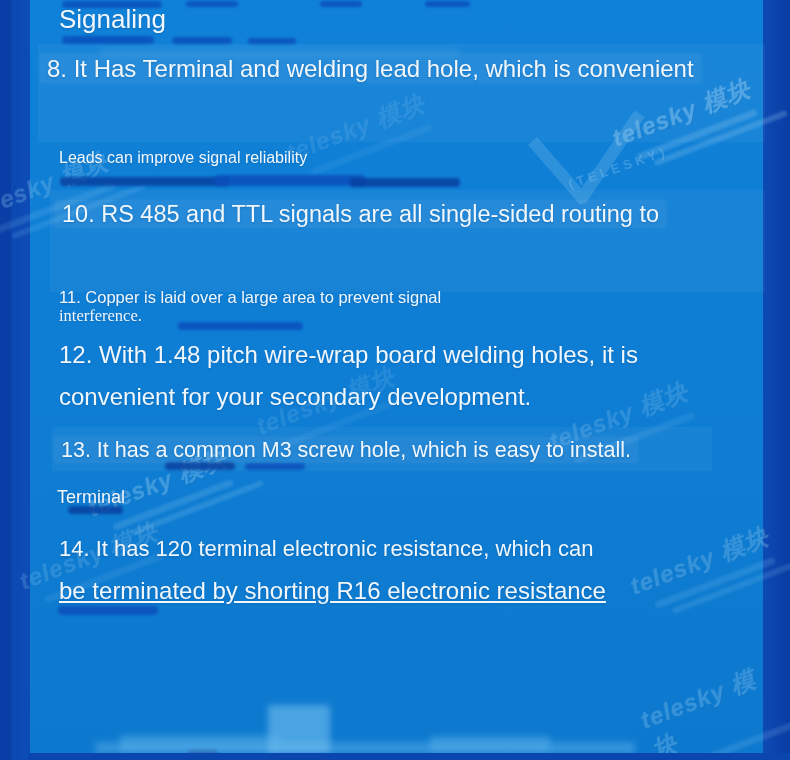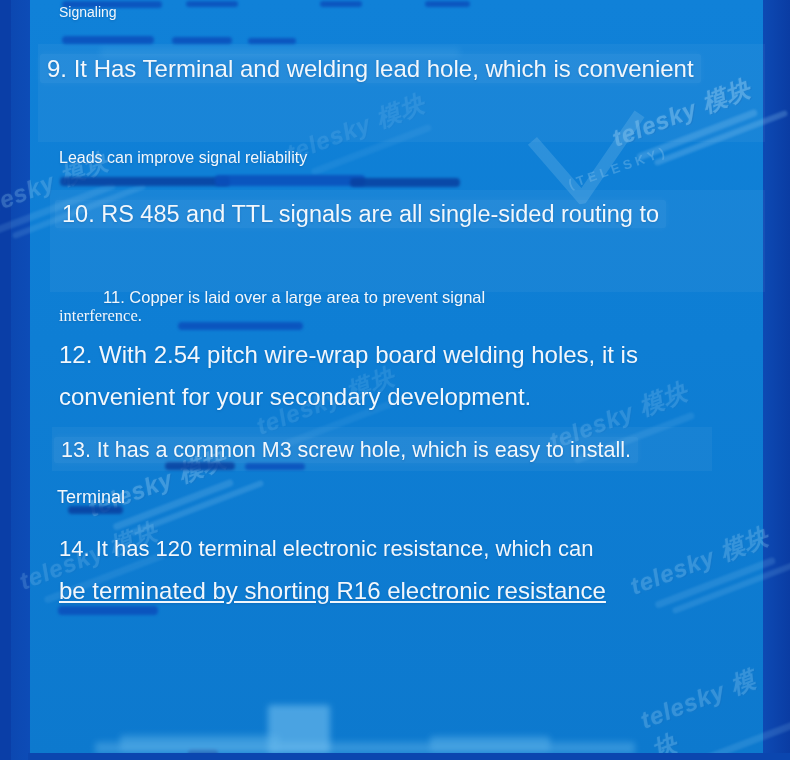--- a/index.html
+++ b/index.html
@@ -123,32 +123,32 @@
   <div class="smudge dk" style="left:68px;top:506px;width:55px;height:8px;"></div>
   <div class="smudge" style="left:58px;top:606px;width:100px;height:9px;"></div>
   <div class="smudge dk" style="left:188px;top:749px;width:30px;height:10px;"></div>
 
   <div class="ghost" style="left:95px;top:742px;width:540px;height:12px;"></div>
   <div class="ghost bright" style="left:268px;top:705px;width:62px;height:48px;"></div>
   <div class="ghost" style="left:120px;top:735px;width:160px;height:16px;"></div>
   <div class="ghost" style="left:430px;top:736px;width:120px;height:15px;"></div>
   <div class="ghost" style="left:100px;top:48px;width:360px;height:8px;opacity:.2;"></div>
 
-  <div class="t" style="left:59px;top:4px;font-size:14px;">Signaling</div>
+  <div class="t" style="left:59px;top:4px;font-size:26px;">Signaling</div>
 
-  <div class="t" style="left:47px;top:55px;font-size:24px;"><span class="halo">9. It Has Terminal and welding lead hole, which is convenient</span></div>
+  <div class="t" style="left:47px;top:55px;font-size:24px;"><span class="halo">8. It Has Terminal and welding lead hole, which is convenient</span></div>
 
   <div class="t" style="left:59px;top:149px;font-size:16px;">Leads can improve signal reliability</div>
 
   <div class="t" style="left:62px;top:201px;font-size:23.5px;"><span class="halo">10. RS 485 and TTL signals are all single-sided routing to</span></div>
 
-  <div class="t" style="left:59px;top:288px;font-size:16.5px;margin-left:44px;">11. Copper is laid over a large area to prevent signal</div>
+  <div class="t" style="left:59px;top:288px;font-size:16.5px;">11. Copper is laid over a large area to prevent signal</div>
   <div class="t" style="left:59px;top:306px;font-size:16.5px;font-family:Liberation Serif, serif;">interference.</div>
 
-  <div class="t" style="left:59px;top:341px;font-size:24px;">12. With 2.54 pitch wire-wrap board welding holes, it is</div>
+  <div class="t" style="left:59px;top:341px;font-size:24px;">12. With 1.48 pitch wire-wrap board welding holes, it is</div>
   <div class="t" style="left:59px;top:383px;font-size:24px;">convenient for your secondary development.</div>
 
   <div class="t" style="left:61px;top:438px;font-size:21.5px;"><span class="halo">13. It has a common M3 screw hole, which is easy to install.</span></div>
 
   <div class="t" style="left:57px;top:487px;font-size:18px;">Terminal</div>
 
   <div class="t" style="left:59px;top:536px;font-size:22px;">14. It has 120 terminal electronic resistance, which can</div>
   <div class="t" style="left:59px;top:577px;font-size:24px;text-decoration:underline;">be terminated by shorting R16 electronic resistance</div>
 
 

